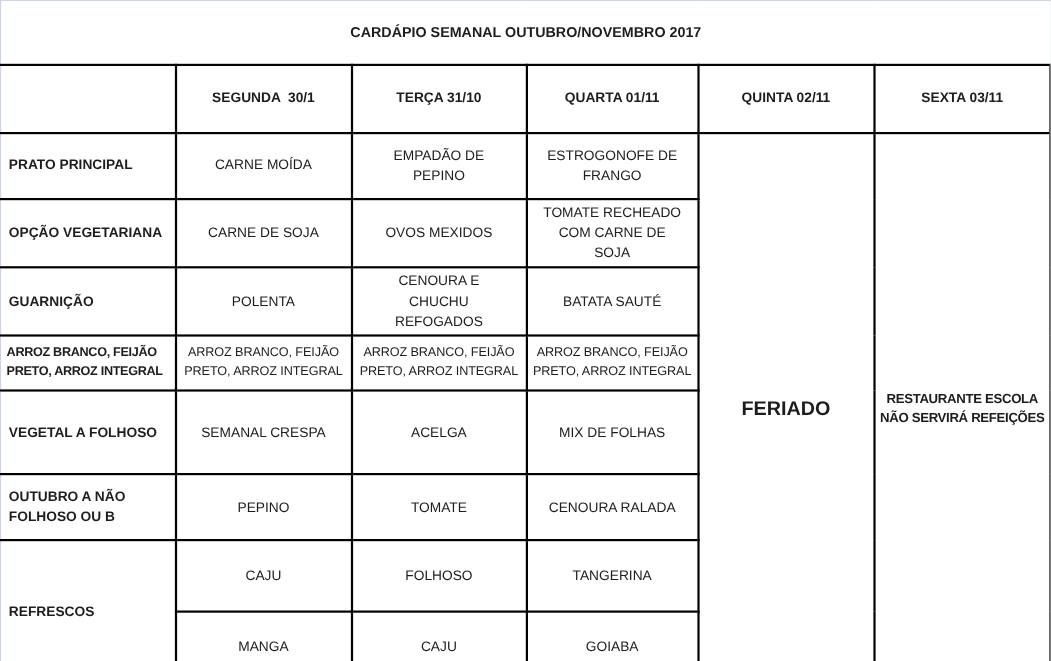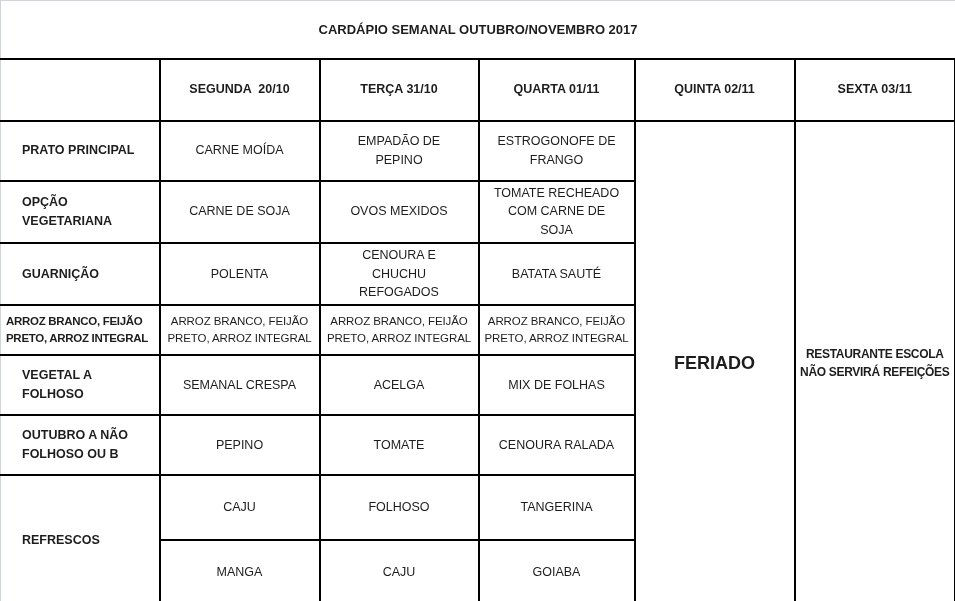--- a/index.html
+++ b/index.html
@@ -48,21 +48,21 @@
     white-space: pre-wrap;
   }
   td.day-header.last {
     border-right: 3px solid #000000;
   }
   
   td.row-label {
     border-left: 1px solid #cfd3db;
     text-align: left;
     font-weight: bold;
-    padding: 2px 4px 2px 21px;
+    padding: 2px 4px 2px 7px;
   }
   td.row-label.compact {
     font-size: 11.5px;
     letter-spacing: -0.3px;
     padding-left: 5px;
     padding-right: 1px;
   }
   
   td.cell {
     padding: 2px 14px;
@@ -104,21 +104,21 @@
       <col style="width:161px">
     </colgroup>
 
     <tbody>
         <tr style="height:58px">
       <td colspan="6" class="title-cell">CARDÁPIO SEMANAL OUTUBRO/NOVEMBRO 2017</td>
     </tr>
 
     <tr style="height:62px">
       <td class="corner-cell"></td>
-      <td class="day-header">SEGUNDA  20/10</td>
+      <td class="day-header">SEGUNDA  30/1</td>
       <td class="day-header">TERÇA 31/10</td>
       <td class="day-header">QUARTA 01/11</td>
       <td class="day-header">QUINTA 02/11</td>
       <td class="day-header last">SEXTA 03/11</td>
     </tr>
 
     <tr style="height:60px">
       <td class="row-label">PRATO PRINCIPAL</td>
       <td class="cell">CARNE MOÍDA</td>
       <td class="cell">EMPADÃO DE PEPINO</td>
@@ -141,21 +141,21 @@
       <td class="cell">BATATA SAUTÉ</td>
     </tr>
 
     <tr style="height:50px">
       <td class="row-label compact">ARROZ BRANCO, FEIJÃO PRETO, ARROZ INTEGRAL</td>
       <td class="cell compact">ARROZ BRANCO, FEIJÃO PRETO, ARROZ INTEGRAL</td>
       <td class="cell compact">ARROZ BRANCO, FEIJÃO PRETO, ARROZ INTEGRAL</td>
       <td class="cell compact">ARROZ BRANCO, FEIJÃO PRETO, ARROZ INTEGRAL</td>
     </tr>
 
-    <tr style="height:60px">
+    <tr style="height:76px">
       <td class="row-label">VEGETAL A FOLHOSO</td>
       <td class="cell">SEMANAL CRESPA</td>
       <td class="cell">ACELGA</td>
       <td class="cell">MIX DE FOLHAS</td>
     </tr>
 
     <tr style="height:60px">
       <td class="row-label">OUTUBRO A NÃO FOLHOSO OU B</td>
       <td class="cell">PEPINO</td>
       <td class="cell">TOMATE</td>

